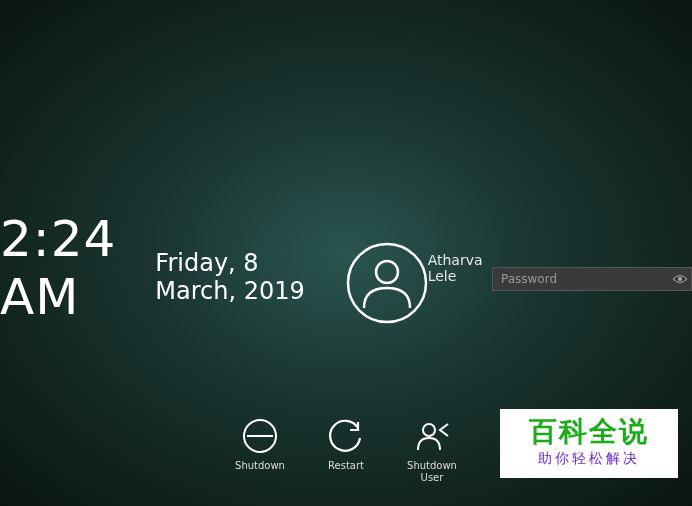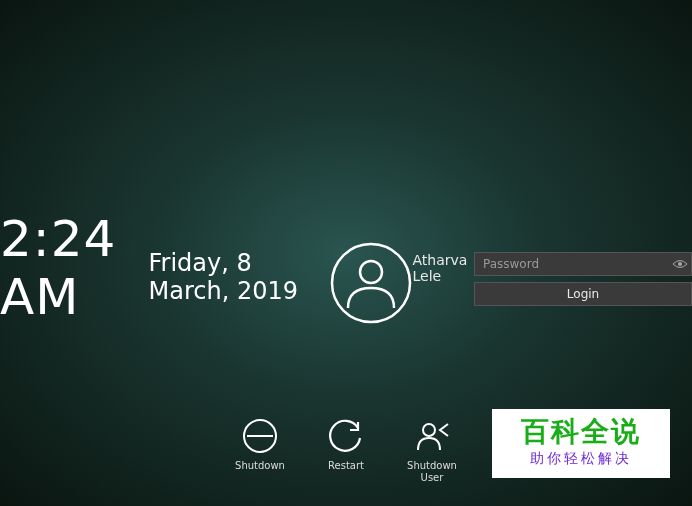--- a/index.html
+++ b/index.html
@@ -58,21 +58,21 @@
     
     .form-area {
       margin-top: 22px;
       display: flex;
       flex-direction: column;
       align-items: center;
       gap: 6px;
     }
     
     .password-field {
-      width: 218px;
+      width: 200px;
       height: 24px;
       background: #3a3a3a;
       border: 1px solid #555;
       position: relative;
       display: flex;
       align-items: center;
     }
     
     .password-input {
       flex: 1;
@@ -135,21 +135,21 @@
     
     .action-label {
       font-size: 10px;
       color: #ddd;
       text-align: center;
       line-height: 1.2;
     }
     
     .watermark {
       position: absolute;
-      right: 22px;
+      right: 14px;
       bottom: 28px;
       background: #fff;
       padding: 8px 16px 10px 16px;
       text-align: center;
       min-width: 178px;
     }
     
     .watermark-title {
       color: #1aad19;
       font-size: 28px;
@@ -186,21 +186,20 @@
   <div class="form-area">
     <div class="password-field">
       <input type="password" class="password-input" placeholder="Password" style="">
       <div class="eye-icon">
         <svg width="16" height="10" viewBox="0 0 16 10">
           <path d="M 1 5 Q 8 -2 15 5 Q 8 12 1 5 Z" fill="none" stroke="#aaa" stroke-width="1"></path>
           <circle cx="8" cy="5" r="2" fill="#aaa"></circle>
         </svg>
       </div>
     </div>
-    <button class="login-button">Login</button>
   </div>
 
   <div class="action-bar">
 
     <div class="action-item">
       <svg class="action-icon" viewBox="0 0 36 36">
         <circle cx="18" cy="18" r="16" fill="none" stroke="#fff" stroke-width="2"></circle>
         <line x1="5" y1="18" x2="31" y2="18" stroke="#fff" stroke-width="2"></line>
       </svg>
       <div class="action-label">Shutdown</div>

